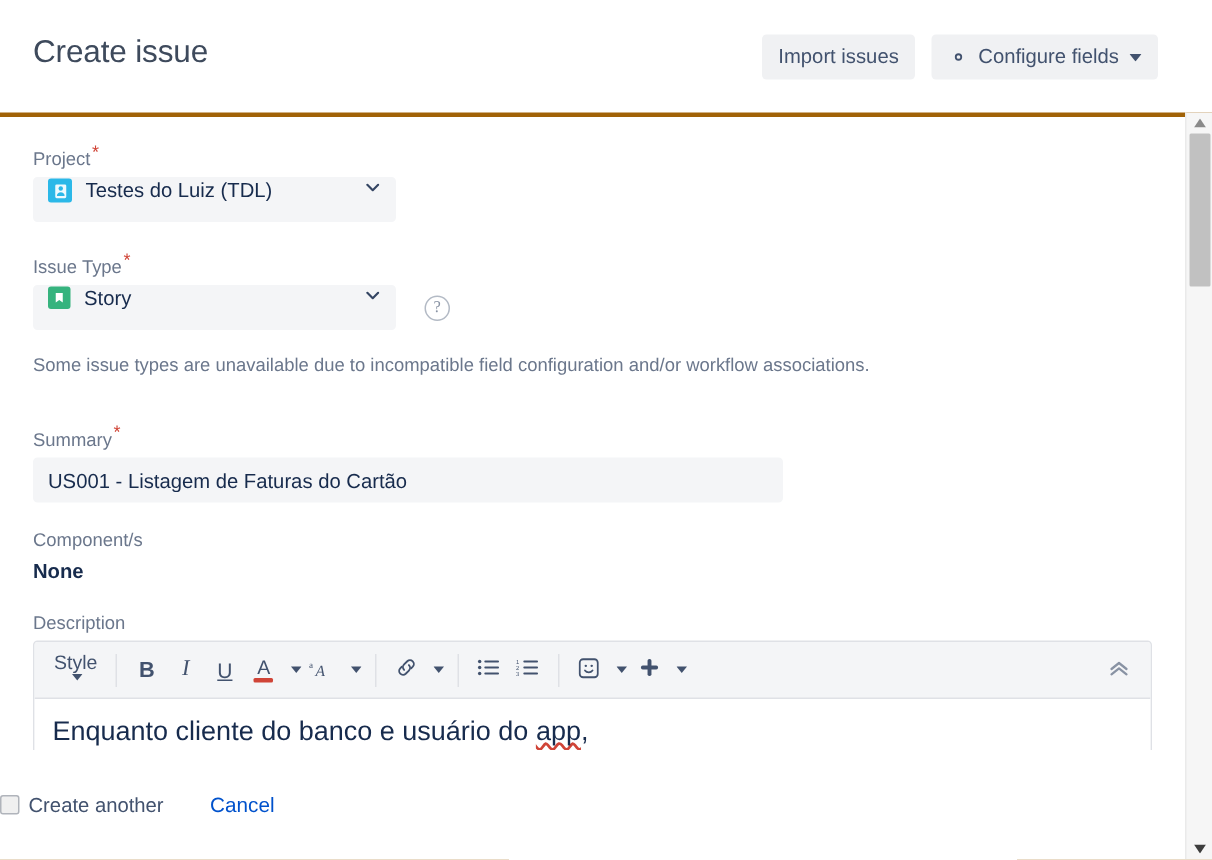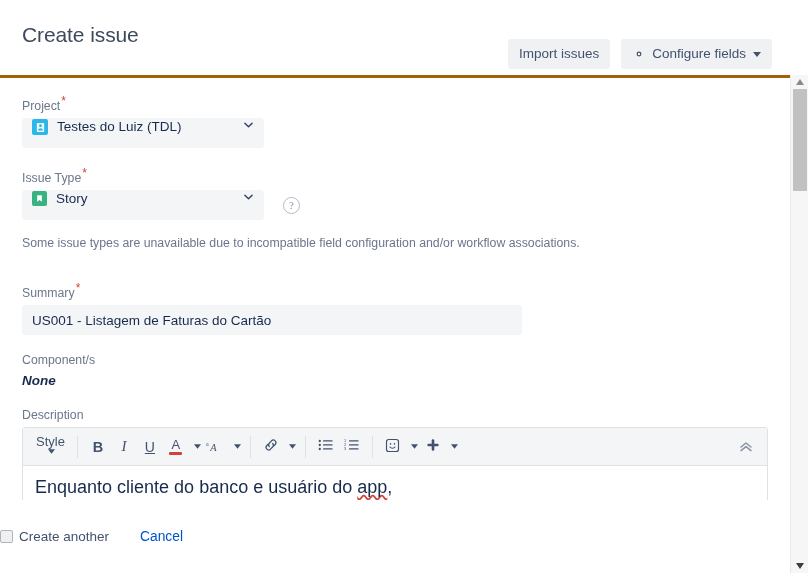--- a/index.html
+++ b/index.html
@@ -36,21 +36,21 @@
     color: #3e4a5c;
     line-height: 26px;
     letter-spacing: -0.1px;
     flex: 1;
     margin: 0;
   }
   .header-actions {
     display: flex;
     align-items: center;
     gap: 11px;
-    margin-top: 17px;
+    margin-top: 1px;
   }
   .hdr-btn {
     background: #f0f1f3;
     border: none;
     border-radius: 3px;
     color: #42526e;
     font-size: 13.5px;
     font-family: "Liberation Sans", sans-serif;
     padding: 7px 11px;
     line-height: 16px;
@@ -166,21 +166,20 @@
     padding: 0 9px;
     outline: none;
   }
 
   .readonly-val {
     font-size: 13.5px;
     font-weight: bold;
     color: #172b4d;
     line-height: 18px;
     margin-top: 1px;
-    font-style: italic;
   }
 
   
   .editor-wrap {
     width: 746px;
     border: 1px solid #dfe1e6;
     border-radius: 3px;
     background: #fff;
     overflow: hidden;
   }

